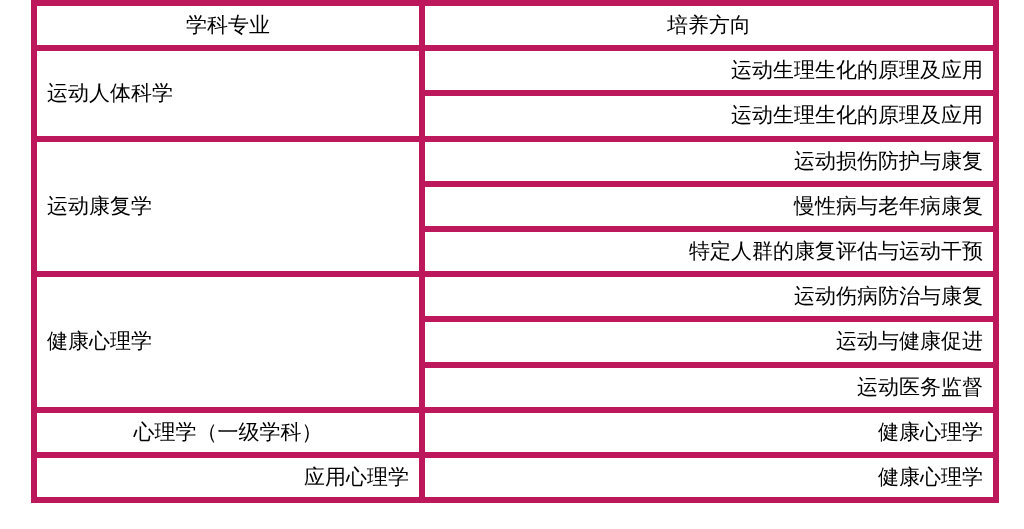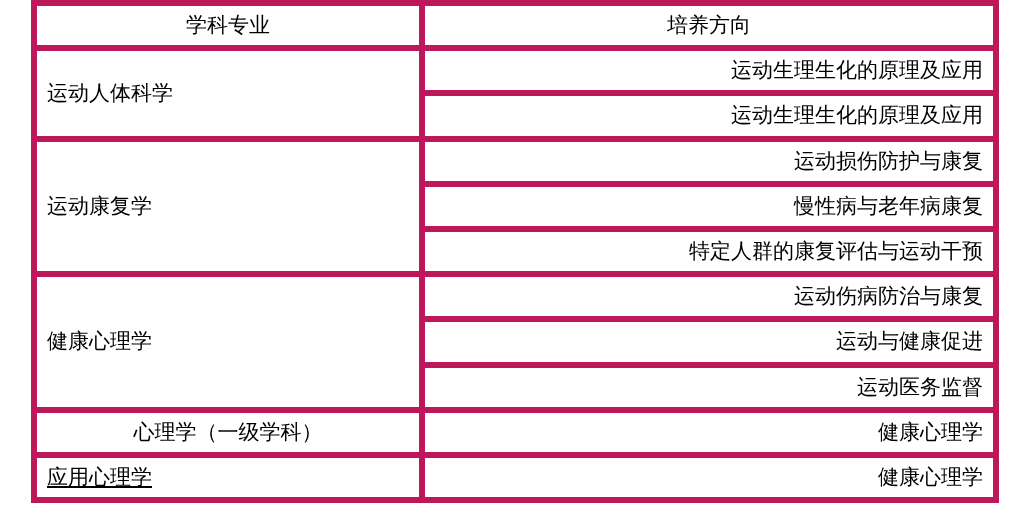--- a/index.html
+++ b/index.html
@@ -59,23 +59,22 @@
     text-align: left;
   }
   .dir-cell {
     text-align: right;
     padding-left: 14px;
   }
   .psy-major {
     text-align: center;
   }
   .psy-major-indent {
-    text-align: left;
+    text-align: right;
     padding-left: 26px;
-    text-decoration: underline;
   }
 </style>
 </head>
 <body>
 
 <div class="page">
 
 
   <div class="table-wrap">
     <table class="dist-table">

